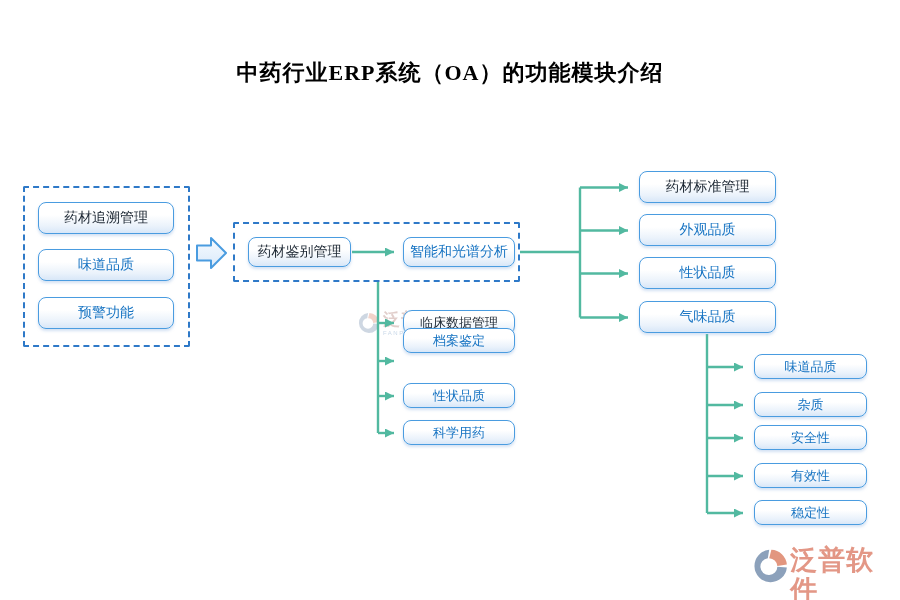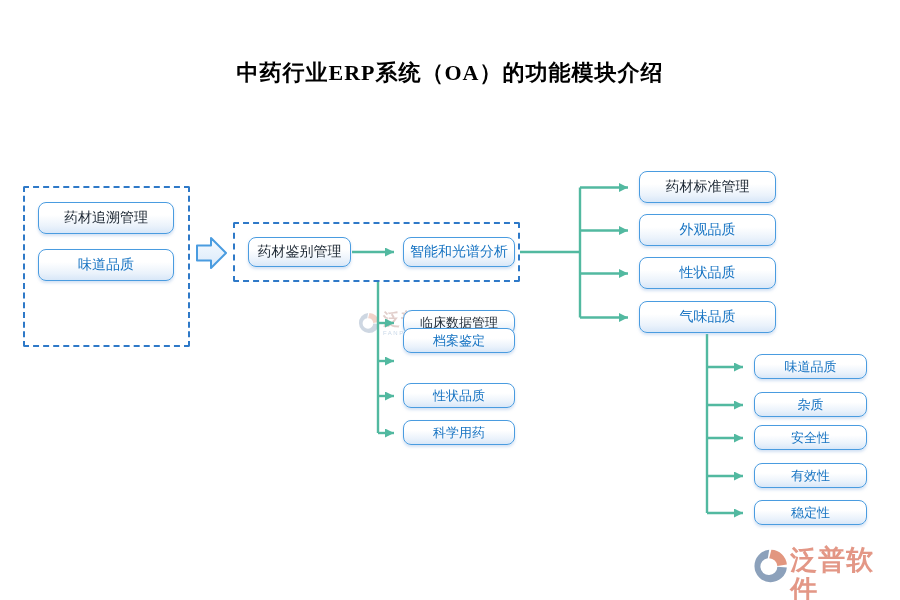--- a/index.html
+++ b/index.html
@@ -90,20 +90,21 @@
       <span class="wm-brand">泛普软件</span>
       <span class="wm-sub">FANPU SOFTWARE</span>
     </div>
   </div>
 
   <div class="group" style="left:23px;top:186px;width:163px;height:157px;"></div>
   <div class="group" style="left:233px;top:222px;width:283px;height:56px;"></div>
 
   <div class="node dark" style="left:38px;top:202px;width:134px;height:30px;">药材追溯管理</div>
   <div class="node" style="left:38px;top:249px;width:134px;height:30px;">味道品质</div>
+  <div class="node" style="left:38px;top:297px;width:134px;height:30px;">预警功能</div>
 
   <div class="node dark" style="left:248px;top:237px;width:101px;height:28px;">药材鉴别管理</div>
   <div class="node" style="left:403px;top:237px;width:110px;height:28px;">智能和光谱分析</div>
 
   <div class="node dark small" style="left:403px;top:310px;width:110px;height:23px;border-radius:9px;">临床数据管理</div>
   <div class="node small" style="left:403px;top:328px;width:110px;height:23px;">档案鉴定</div>
   <div class="node small" style="left:403px;top:383px;width:110px;height:23px;">性状品质</div>
   <div class="node small" style="left:403px;top:420px;width:110px;height:23px;">科学用药</div>
 
   <div class="node dark" style="left:639px;top:171px;width:135px;height:30px;">药材标准管理</div>

